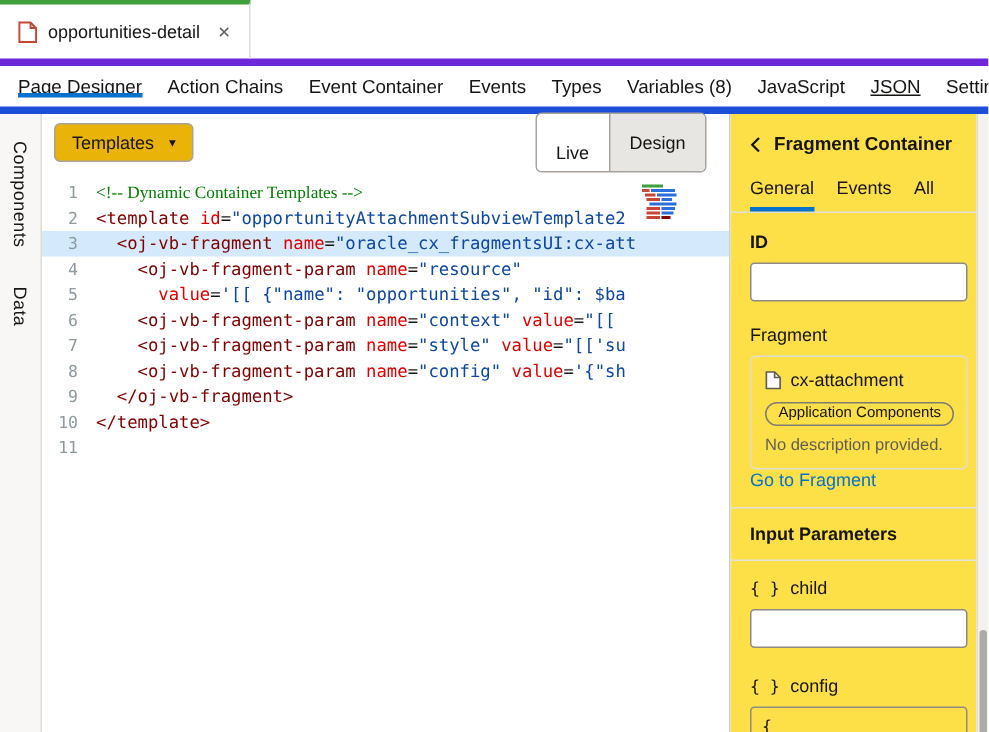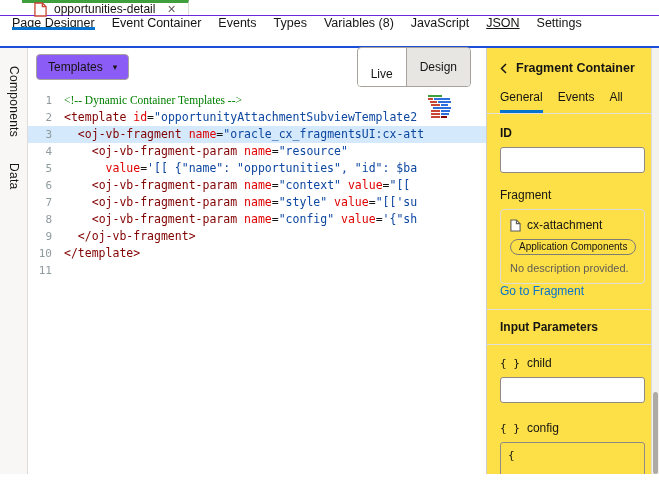--- a/index.html
+++ b/index.html
@@ -2,37 +2,37 @@
 <html style="--accent-blue: #0572ce; --accent-green: #3e9f3c; --accent-orange: #c74634; --code-comment: #008000; --code-tag: #800000; --code-attr: #e00000; --code-value: #0d47a1; --line-highlight: #d4e9fb;"><head>
 <meta charset="utf-8">
 <style>
   * { box-sizing: border-box; margin: 0; padding: 0; }
   html,body { width: 659px; height: 488px; overflow: hidden; }
   body {
     font-family: "Liberation Sans", sans-serif;
     font-size: 12px; color: #161513; background: #fff;
   }
   
-  .doc-tabbar { height: 16px; display: flex; align-items: stretch; border-bottom: 1px solid #6d28d9; background: #fff; padding-left: 22px; }
+  .doc-tabbar { height: 44px; display: flex; align-items: stretch; border-bottom: 5px solid #6d28d9; background: #fff; }
   .doc-tab { display: flex; align-items: center; gap: 7px; padding: 0 12px; border-top: 3px solid var(--accent-green,#3e9f3c); border-right: 1px solid #dedcd7; cursor: default; }
   .doc-tab-label { font-size: 12px; }
   .tab-close { color: #5f5c58; font-size: 14px; margin-left: 5px; line-height: 1; }
   
-  .nav-bar { height: 32px; display: flex; align-items: flex-start; gap: 17px; padding-left: 12px; border-bottom: 2px solid #1d4ed8; }
+  .nav-bar { height: 32px; display: flex; align-items: center; gap: 17px; padding-left: 12px; border-bottom: 5px solid #1d4ed8; }
   .nav-tab { display: flex; align-items: center; font-size: 12.5px; white-space: nowrap; position: relative; }
   .nav-tab.active::after { content:""; position:absolute; left:0; right:0; bottom:0; height:3px; background: var(--accent-blue,#0572ce); }
   .nav-tab.underlined { text-decoration: underline; }
   
   .main { height: 426px; display: flex; }
   .left-rail { width: 28px; flex: none; border-right: 1px solid #dedcd7; background: #f8f7f5; display: flex; flex-direction: column; align-items: center; padding-top: 18px; gap: 26px; }
   .rail-item { writing-mode: vertical-rl; font-size: 12px; color: #161513; letter-spacing: .3px; }
   
   .editor-pane { flex: 1; min-width: 0; display: flex; flex-direction: column; border-right: 1px solid #d0cec9; background: #fff; position: relative; }
   .editor-toolbar { height: 38px; flex: none; display: flex; align-items: center; justify-content: space-between; padding: 0 15px 0 8px; }
-  .templates-btn { display: flex; align-items: center; gap: 10px; border: 1px solid #a7a29b; border-radius: 4px; background: #8b5cf6; padding: 5px 11px; font-size: 12px; font-family: inherit; color: #161513; cursor: pointer; }
+  .templates-btn { display: flex; align-items: center; gap: 10px; border: 1px solid #a7a29b; border-radius: 4px; background: #eab308; padding: 5px 11px; font-size: 12px; font-family: inherit; color: #161513; cursor: pointer; }
   .caret { font-size: 9px; }
   .view-toggle { display: flex; border: 1px solid #a7a29b; border-radius: 4px; overflow: hidden; }
   .seg { padding: 5px 13px; font-size: 12px; background: #fff; border: none; border-left: 1px solid #a7a29b; font-family: inherit; color: #161513; cursor: pointer; }
   .seg:first-child { border-left: none; margin-top: 14px; }
   .seg.selected { background: #e8e6e2; }
   .seg.accent { color: var(--accent-orange,#c74634); }
   
   .code-editor { flex: 1; padding-top: 6px; font-family: "DejaVu Sans Mono","Liberation Mono",monospace; font-size: 11.5px; overflow: hidden; position: relative; }
   .code-line { display: flex; height: 17px; line-height: 17px; white-space: pre; }
   .code-line.hl { background: var(--line-highlight,#d4e9fb); }
@@ -80,20 +80,21 @@
           <path d="M9 1v4h4" fill="none" stroke="#c74634" stroke-width="1.4"></path>
         </svg>
     </span>
     <span class="doc-tab-label">opportunities-detail</span>
     <span class="tab-close">×</span>
   </div>
 </div>
 
 <div class="nav-bar">
     <div class="nav-tab active">Page Designer</div>
+    <div class="nav-tab">Action Chains</div>
     <div class="nav-tab">Event Container</div>
     <div class="nav-tab">Events</div>
     <div class="nav-tab">Types</div>
     <div class="nav-tab">Variables (8)</div>
     <div class="nav-tab">JavaScript</div>
     <div class="nav-tab underlined">JSON</div>
     <div class="nav-tab">Settings</div>
   </div>
 
 <div class="main">

